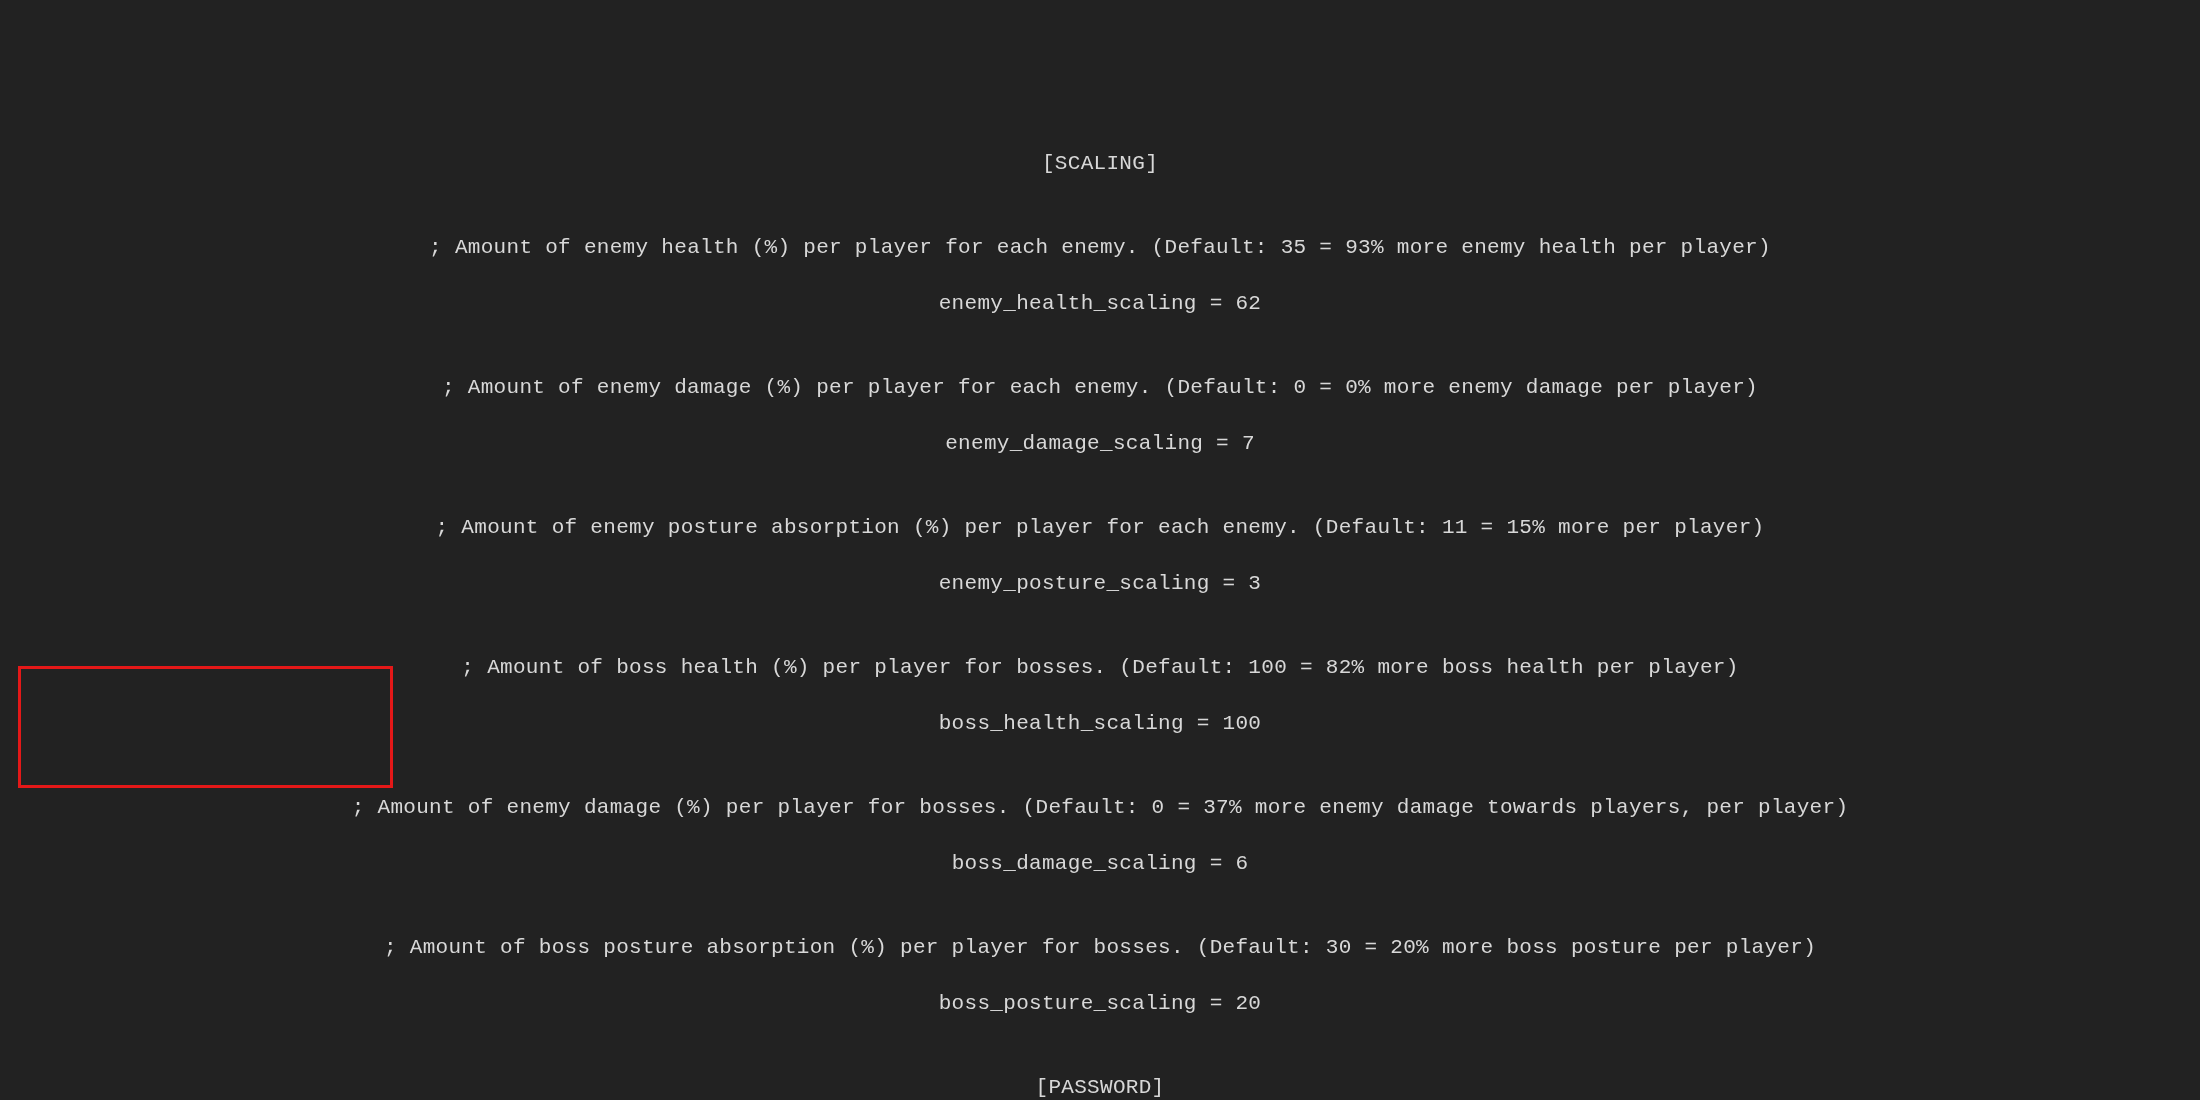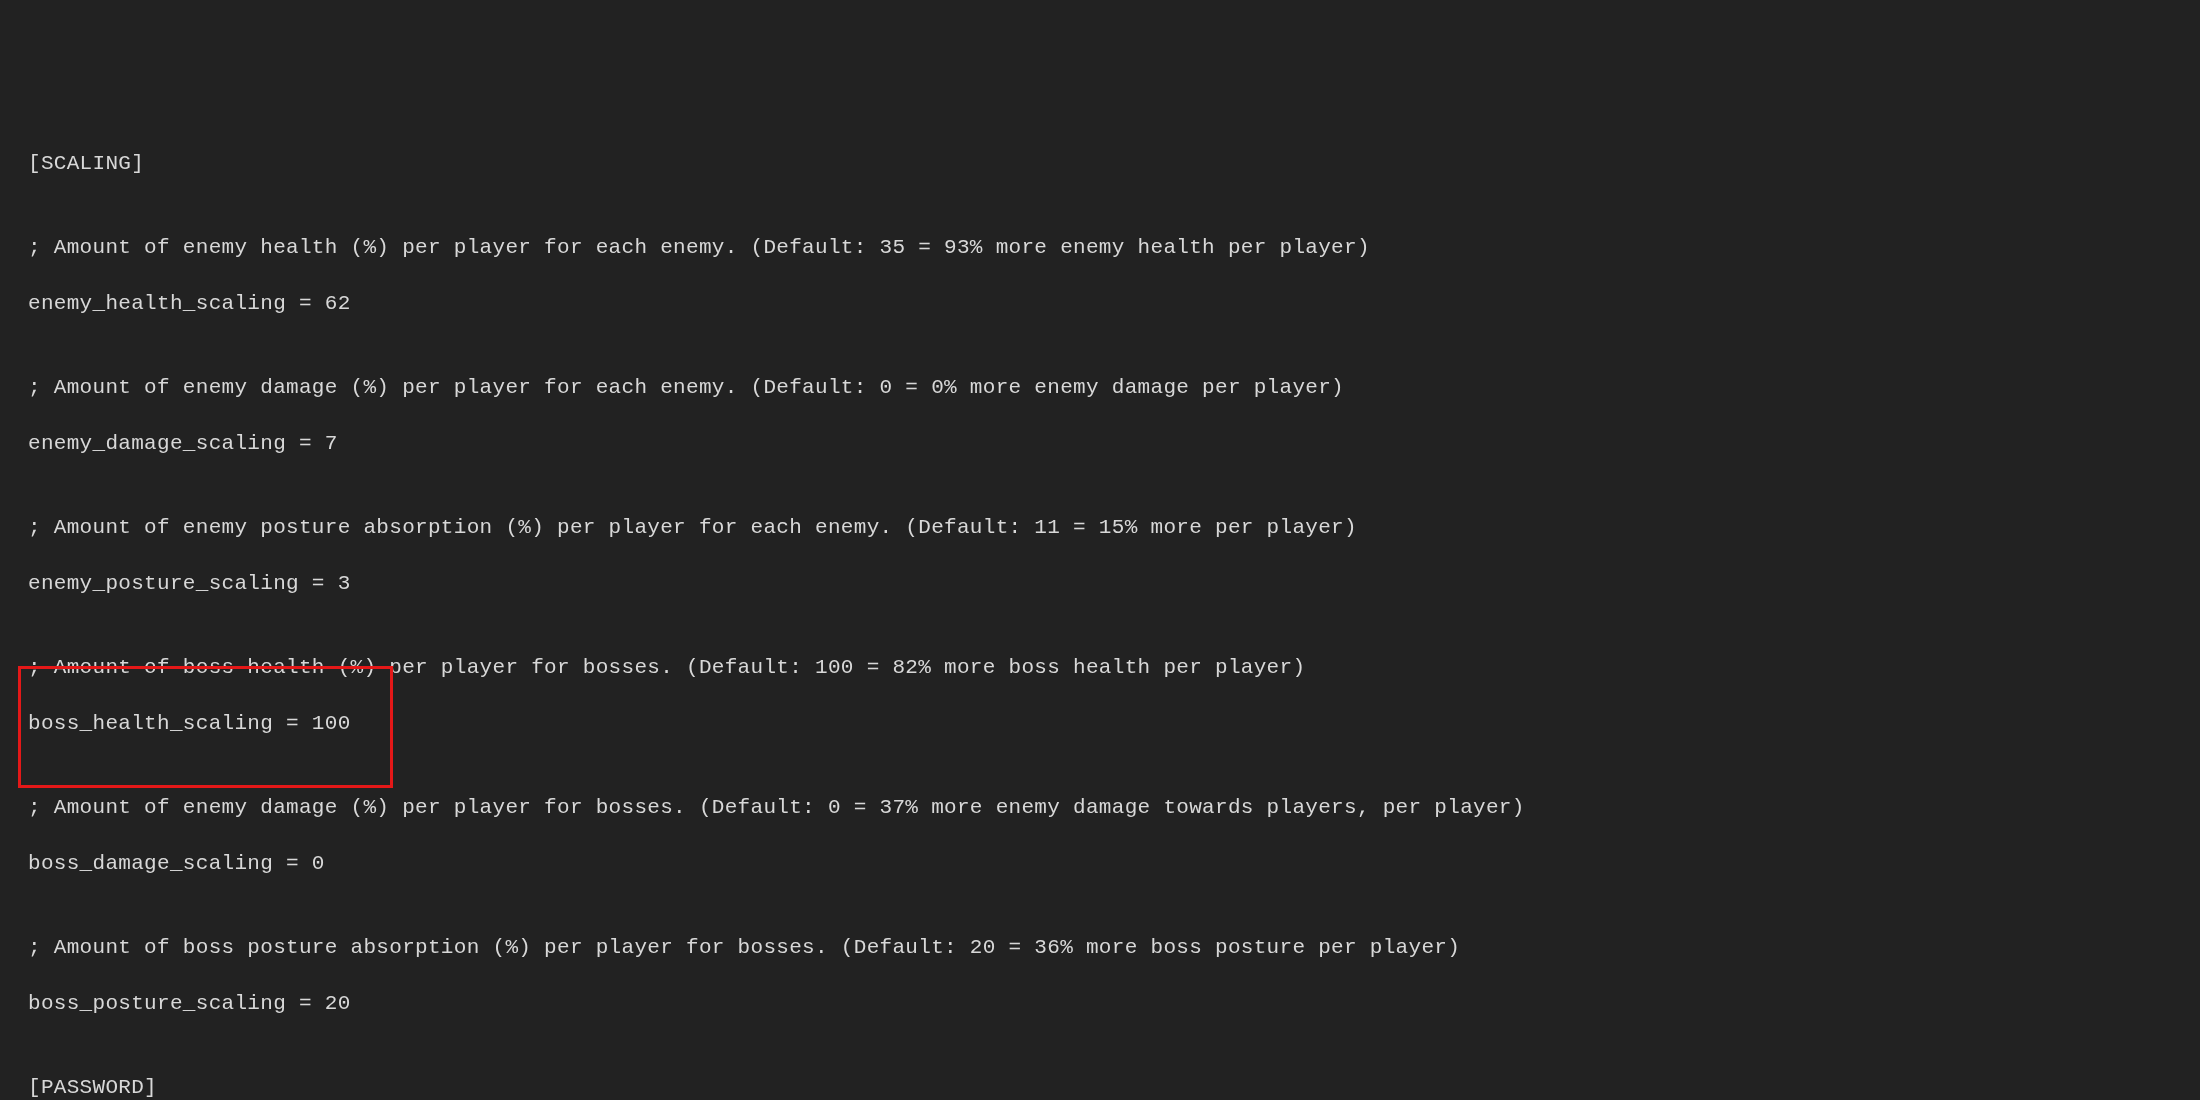--- a/index.html
+++ b/index.html
@@ -1,15 +1,15 @@
 <!DOCTYPE html>
 <html><head>
 <meta charset="utf-8">
 <style>
-  * { margin: 0; padding: 0; box-sizing: border-box; }
+  * { margin: 0; padding: 0; box-sizing: border-box; text-align: center; }
   html, body {
     width: 2200px;
     height: 1100px;
     background: #222222;
     overflow: hidden;
   }
   body {
     font-family: "Consolas", "Courier New", monospace;
     font-size: 21px;
     line-height: 28px;
@@ -42,23 +42,23 @@
 <span class="line">; Amount of enemy damage (%) per player for each enemy. (Default: 0 = 0% more enemy damage per player)</span>
 <span class="line">enemy_damage_scaling = 7</span>
 <span class="line"></span>
 <span class="line">; Amount of enemy posture absorption (%) per player for each enemy. (Default: 11 = 15% more per player)</span>
 <span class="line">enemy_posture_scaling = 3</span>
 <span class="line"></span>
 <span class="line">; Amount of boss health (%) per player for bosses. (Default: 100 = 82% more boss health per player)</span>
 <span class="line">boss_health_scaling = 100</span>
 <span class="line"></span>
 <span class="line">; Amount of enemy damage (%) per player for bosses. (Default: 0 = 37% more enemy damage towards players, per player)</span>
-<span class="line">boss_damage_scaling = 0</span>
+<span class="line">boss_damage_scaling = 6</span>
 <span class="line"></span>
-<span class="line">; Amount of boss posture absorption (%) per player for bosses. (Default: 20 = 36% more boss posture per player)</span>
+<span class="line">; Amount of boss posture absorption (%) per player for bosses. (Default: 30 = 20% more boss posture per player)</span>
 <span class="line">boss_posture_scaling = 20</span>
 <span class="line"></span>
 <span class="line">[PASSWORD]</span>
 <span class="line"></span>
 
 
 <span class="line"></span>
 
 <span class="line"></span>
 

